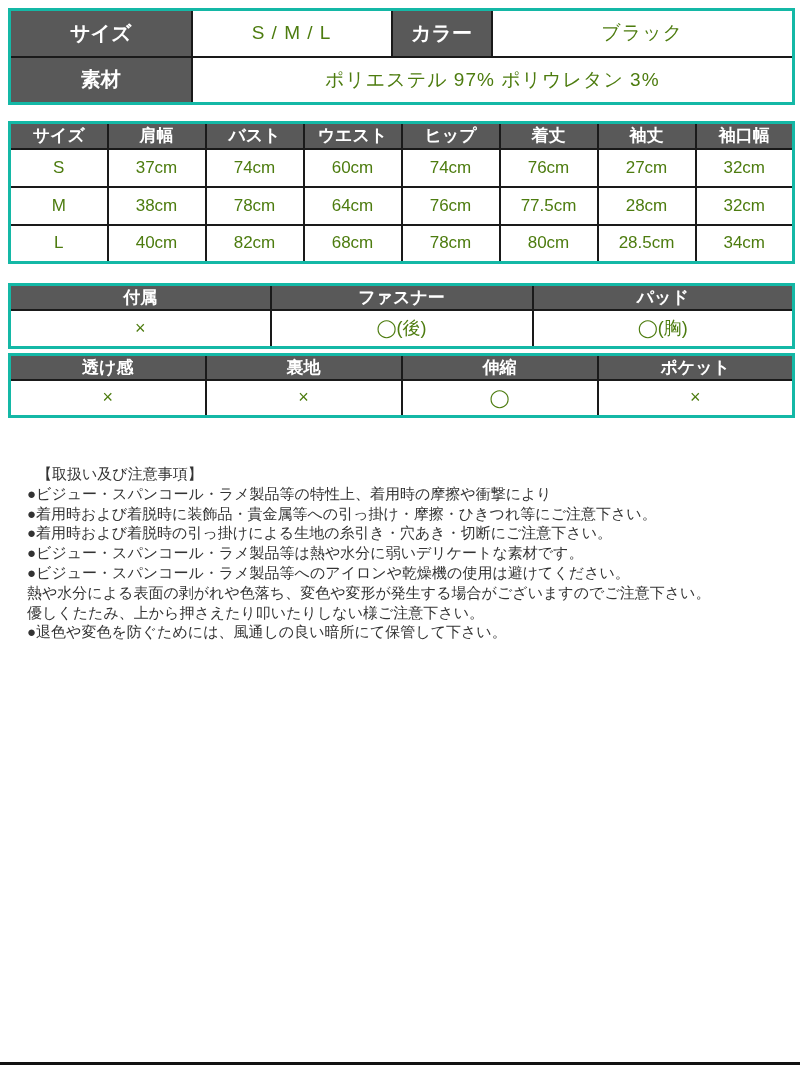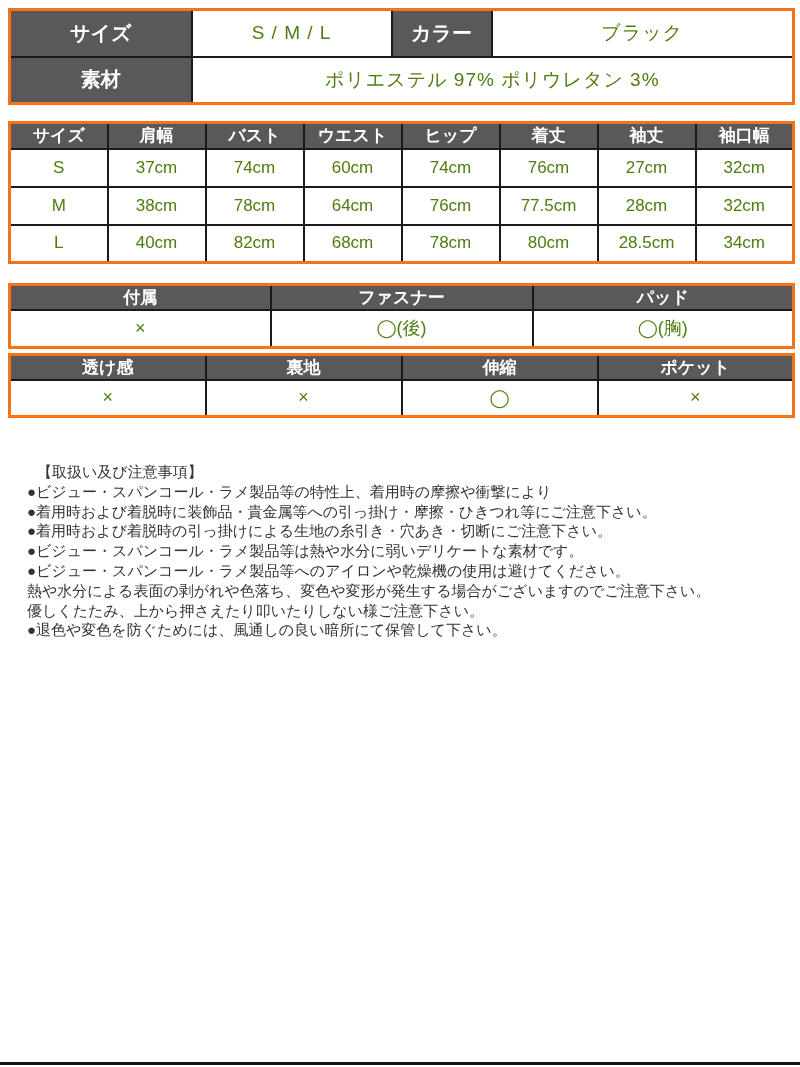--- a/index.html
+++ b/index.html
@@ -11,21 +11,21 @@
     position: relative;
     width: 800px; height: 1067px;
     overflow: hidden;
   }
   .wrap { padding: 8px; }
 
   table {
     border-collapse: collapse;
     table-layout: fixed;
     width: 784px;
-    border: 3px solid #f97316;
+    border: 3px solid #14b8a6;
   }
   th, td {
     border: 2px solid #1a1a1a;
     text-align: center;
     vertical-align: middle;
     padding: 0;
     overflow: hidden;
     white-space: nowrap;
   }
   th {
@@ -56,21 +56,20 @@
   .feat-table-1 th, .feat-table-2 th { font-size: 17px; }
   .feat-table-1 td, .feat-table-2 td { font-size: 18px; }
 
   
   .notice {
     margin-top: 46px;
     padding-left: 19px;
     color: #333333;
     font-size: 15px;
     line-height: 19.8px;
-    font-family: Liberation Mono, monospace;
   }
   .notice-title { padding-left: 10px; }
   .notice-line { margin: 0; }
 
   .bottom-divider {
     position: absolute;
     left: 0; top: 1062px;
     width: 800px; height: 3px;
     background: #111111;
   }

